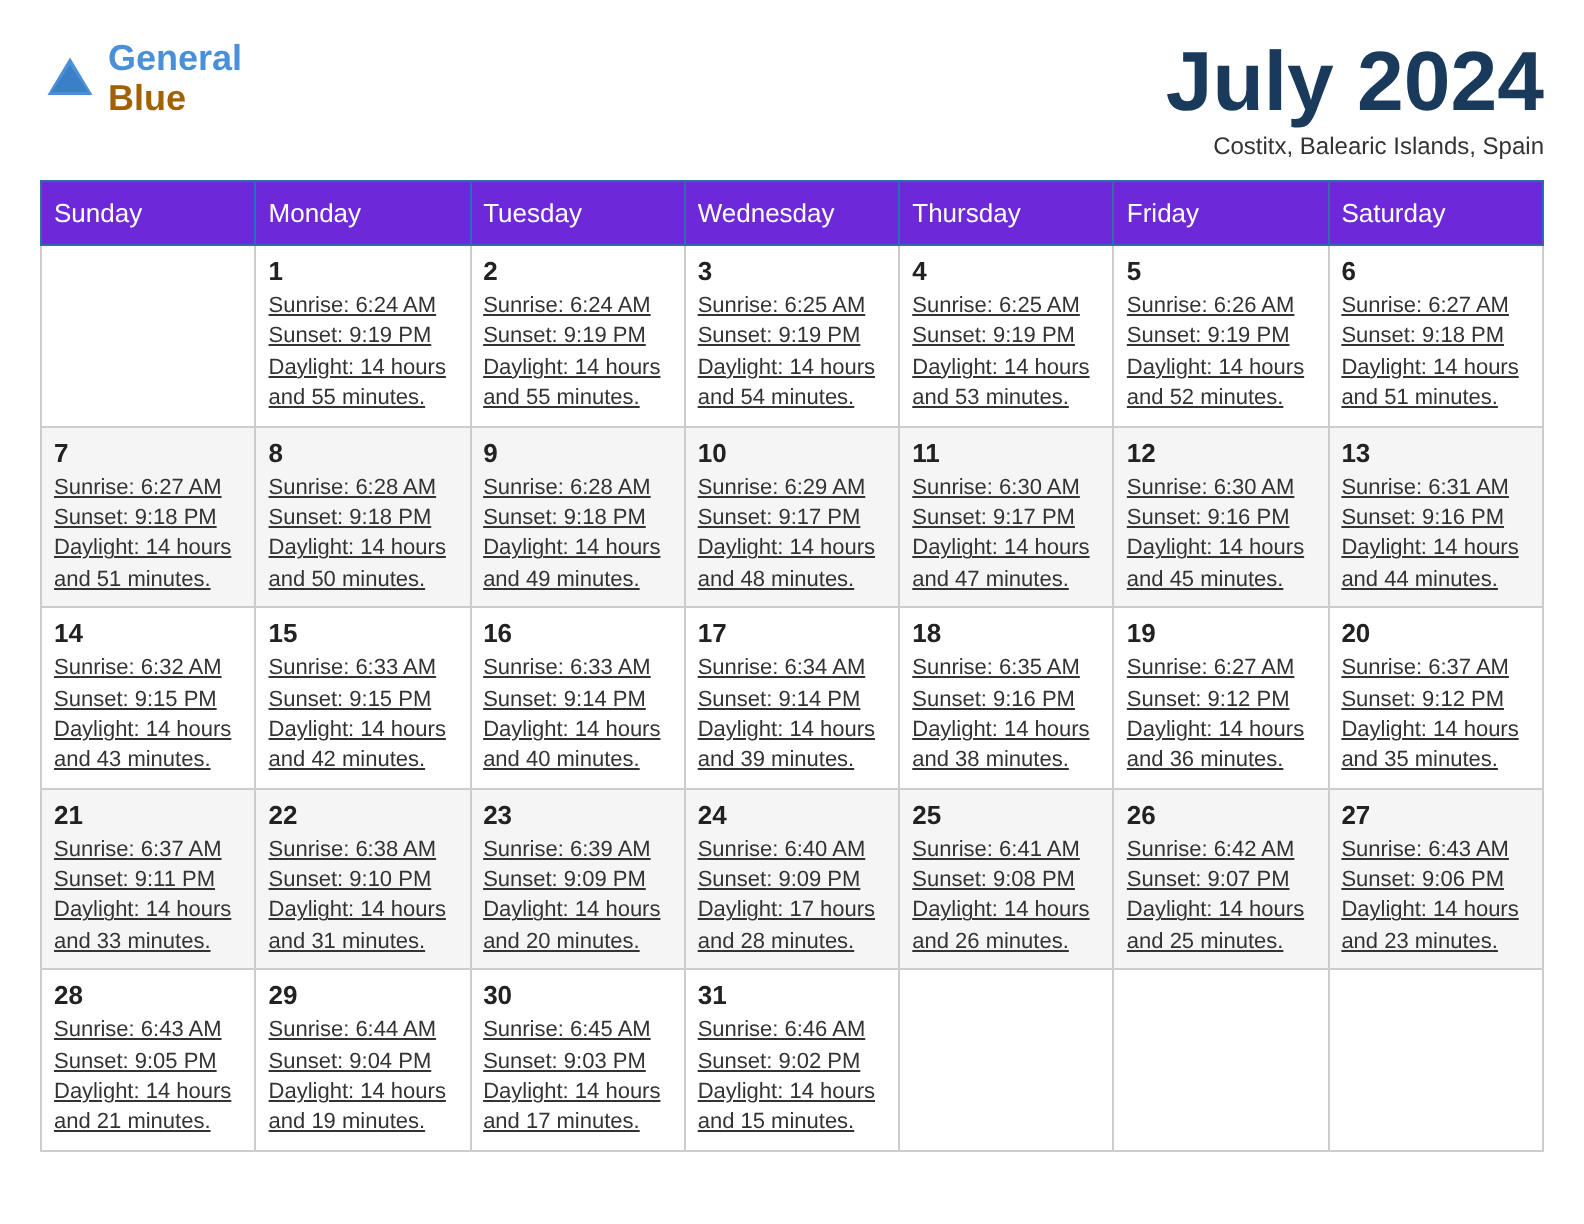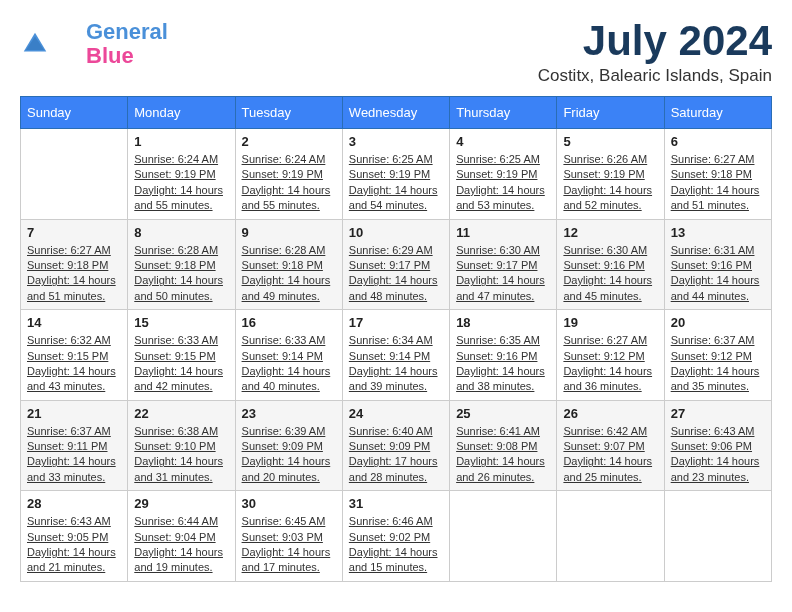--- a/index.html
+++ b/index.html
@@ -15,55 +15,54 @@
       justify-content: space-between;
       align-items: flex-start;
       margin-bottom: 10px;
     }
     .logo {
       display: flex;
       align-items: center;
       gap: 4px;
     }
     .logo-text {
-      font-size: 22px;
+      font-size: 18px;
       font-weight: bold;
       color: #1a3a5c;
       line-height: 1.1;
-      margin-left: 32px;
     }
     .logo-text span {
       color: #4a90d9;
     }
     .logo-icon {
       width: 30px;
       height: 30px;
     }
     .title-block {
       text-align: right;
     }
     .month-title {
       font-size: 42px;
       font-weight: bold;
       color: #1a3a5c;
       line-height: 1;
     }
     .location-title {
-      font-size: 17px;
+      font-size: 12px;
       color: #333;
       margin-top: 4px;
       text-align: right;
     }
     table {
       width: 100%;
       border-collapse: collapse;
       font-size: 11px;
     }
     thead tr {
-      background-color: #3b82f6;
+      background-color: #6d28d9;
       color: #fff;
     }
     thead th {
       padding: 8px 6px;
       text-align: left;
       font-size: 13px;
       font-weight: normal;
       border: 1px solid #2a6db5;
     }
     tbody tr {
@@ -102,21 +101,21 @@
 <body>
 
 <div class="header">
   <div class="logo">
     <svg class="logo-icon" viewBox="0 0 40 40">
       <polygon points="20,5 35,30 5,30" fill="#4a90d9"></polygon>
       <polygon points="20,10 32,28 8,28" fill="#2a6db5" opacity="0.5"></polygon>
     </svg>
     <div class="logo-text">
       <div><span>General</span></div>
-      <div style="color:#ec4899">Blue</div>
+      <div style="color:#a16207">Blue</div>
     </div>
   </div>
   <div class="title-block">
     <div class="month-title">July 2024</div>
     <div class="location-title">Costitx, Balearic Islands, Spain</div>
   </div>
 </div>
 
 <table>
   <thead>

